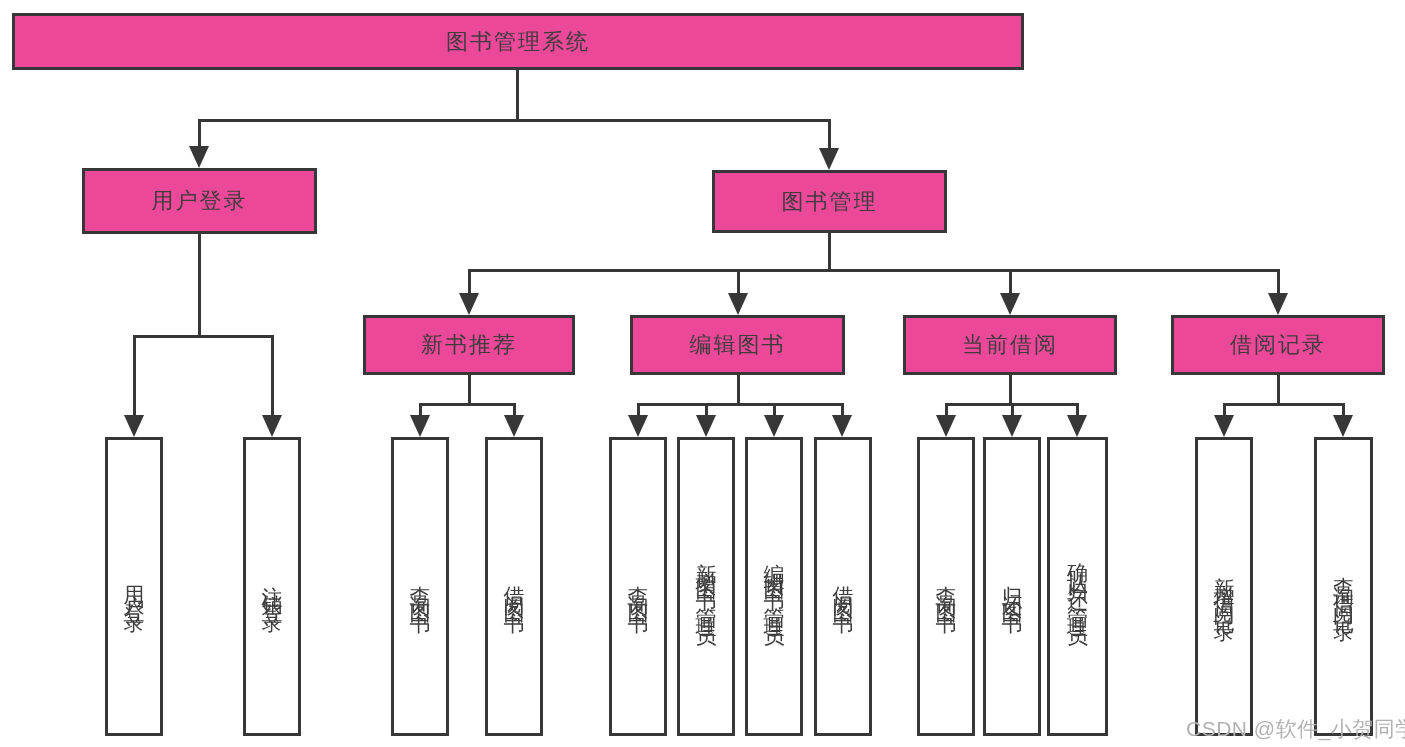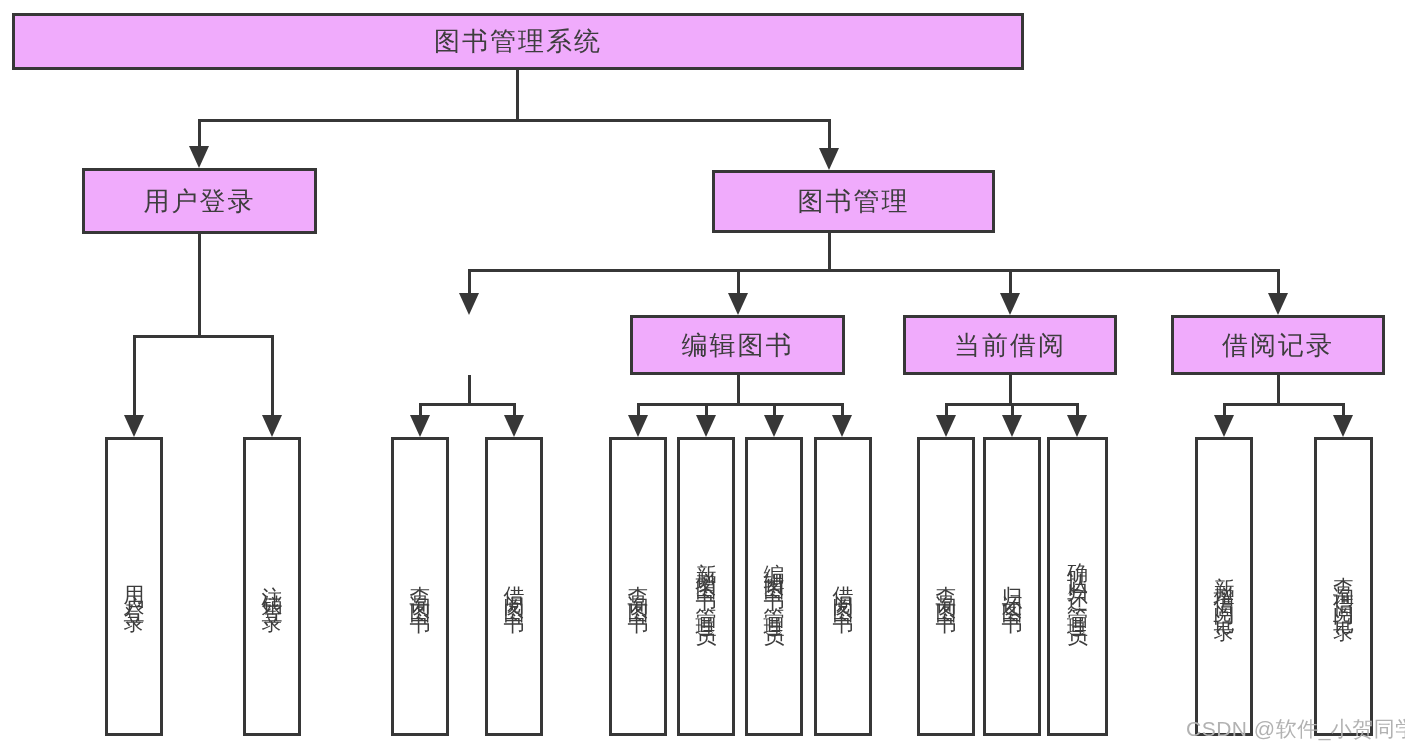--- a/index.html
+++ b/index.html
@@ -8,23 +8,23 @@
     width:1405px;height:747px;
     background:#ffffff;
     font-family:"Liberation Sans","DejaVu Sans",sans-serif;
     overflow:hidden;
   }
   
   .hbox{
     position:absolute;
     box-sizing:border-box;
     border:3px solid #373737;
-    background:#f0abfc;
+    background:#ec4899;
     display:flex;align-items:center;justify-content:center;
-    font-size:26px;letter-spacing:2px;color:#3d3d3d;
+    font-size:22px;letter-spacing:2px;color:#3d3d3d;
   }
   .vbox{
     position:absolute;
     box-sizing:border-box;
     border:3px solid #373737;
     background:#ffffff;
     display:flex;align-items:center;justify-content:center;
     top:437px;height:299px;width:58px;
   }
   .vbox span{
@@ -52,24 +52,27 @@
 
 <div id="canvas">
 
   <div class="hbox" style="left:12px;top:13px;width:1012px;height:57px;">
     <span>图书管理系统</span>
   </div>
 
   <div class="hbox" style="left:82px;top:168px;width:235px;height:66px;">
     <span>用户登录</span>
   </div>
-  <div class="hbox" style="left:712px;top:170px;width:283px;height:63px;">
+  <div class="hbox" style="left:712px;top:170px;width:235px;height:63px;">
     <span>图书管理</span>
   </div>
 
+  <div class="hbox" style="left:363px;top:315px;width:212px;height:60px;">
+    <span>新书推荐</span>
+  </div>
   <div class="hbox" style="left:630px;top:315px;width:215px;height:60px;">
     <span>编辑图书</span>
   </div>
   <div class="hbox" style="left:903px;top:315px;width:214px;height:60px;">
     <span>当前借阅</span>
   </div>
   <div class="hbox" style="left:1171px;top:315px;width:214px;height:60px;">
     <span>借阅记录</span>
   </div>
 

